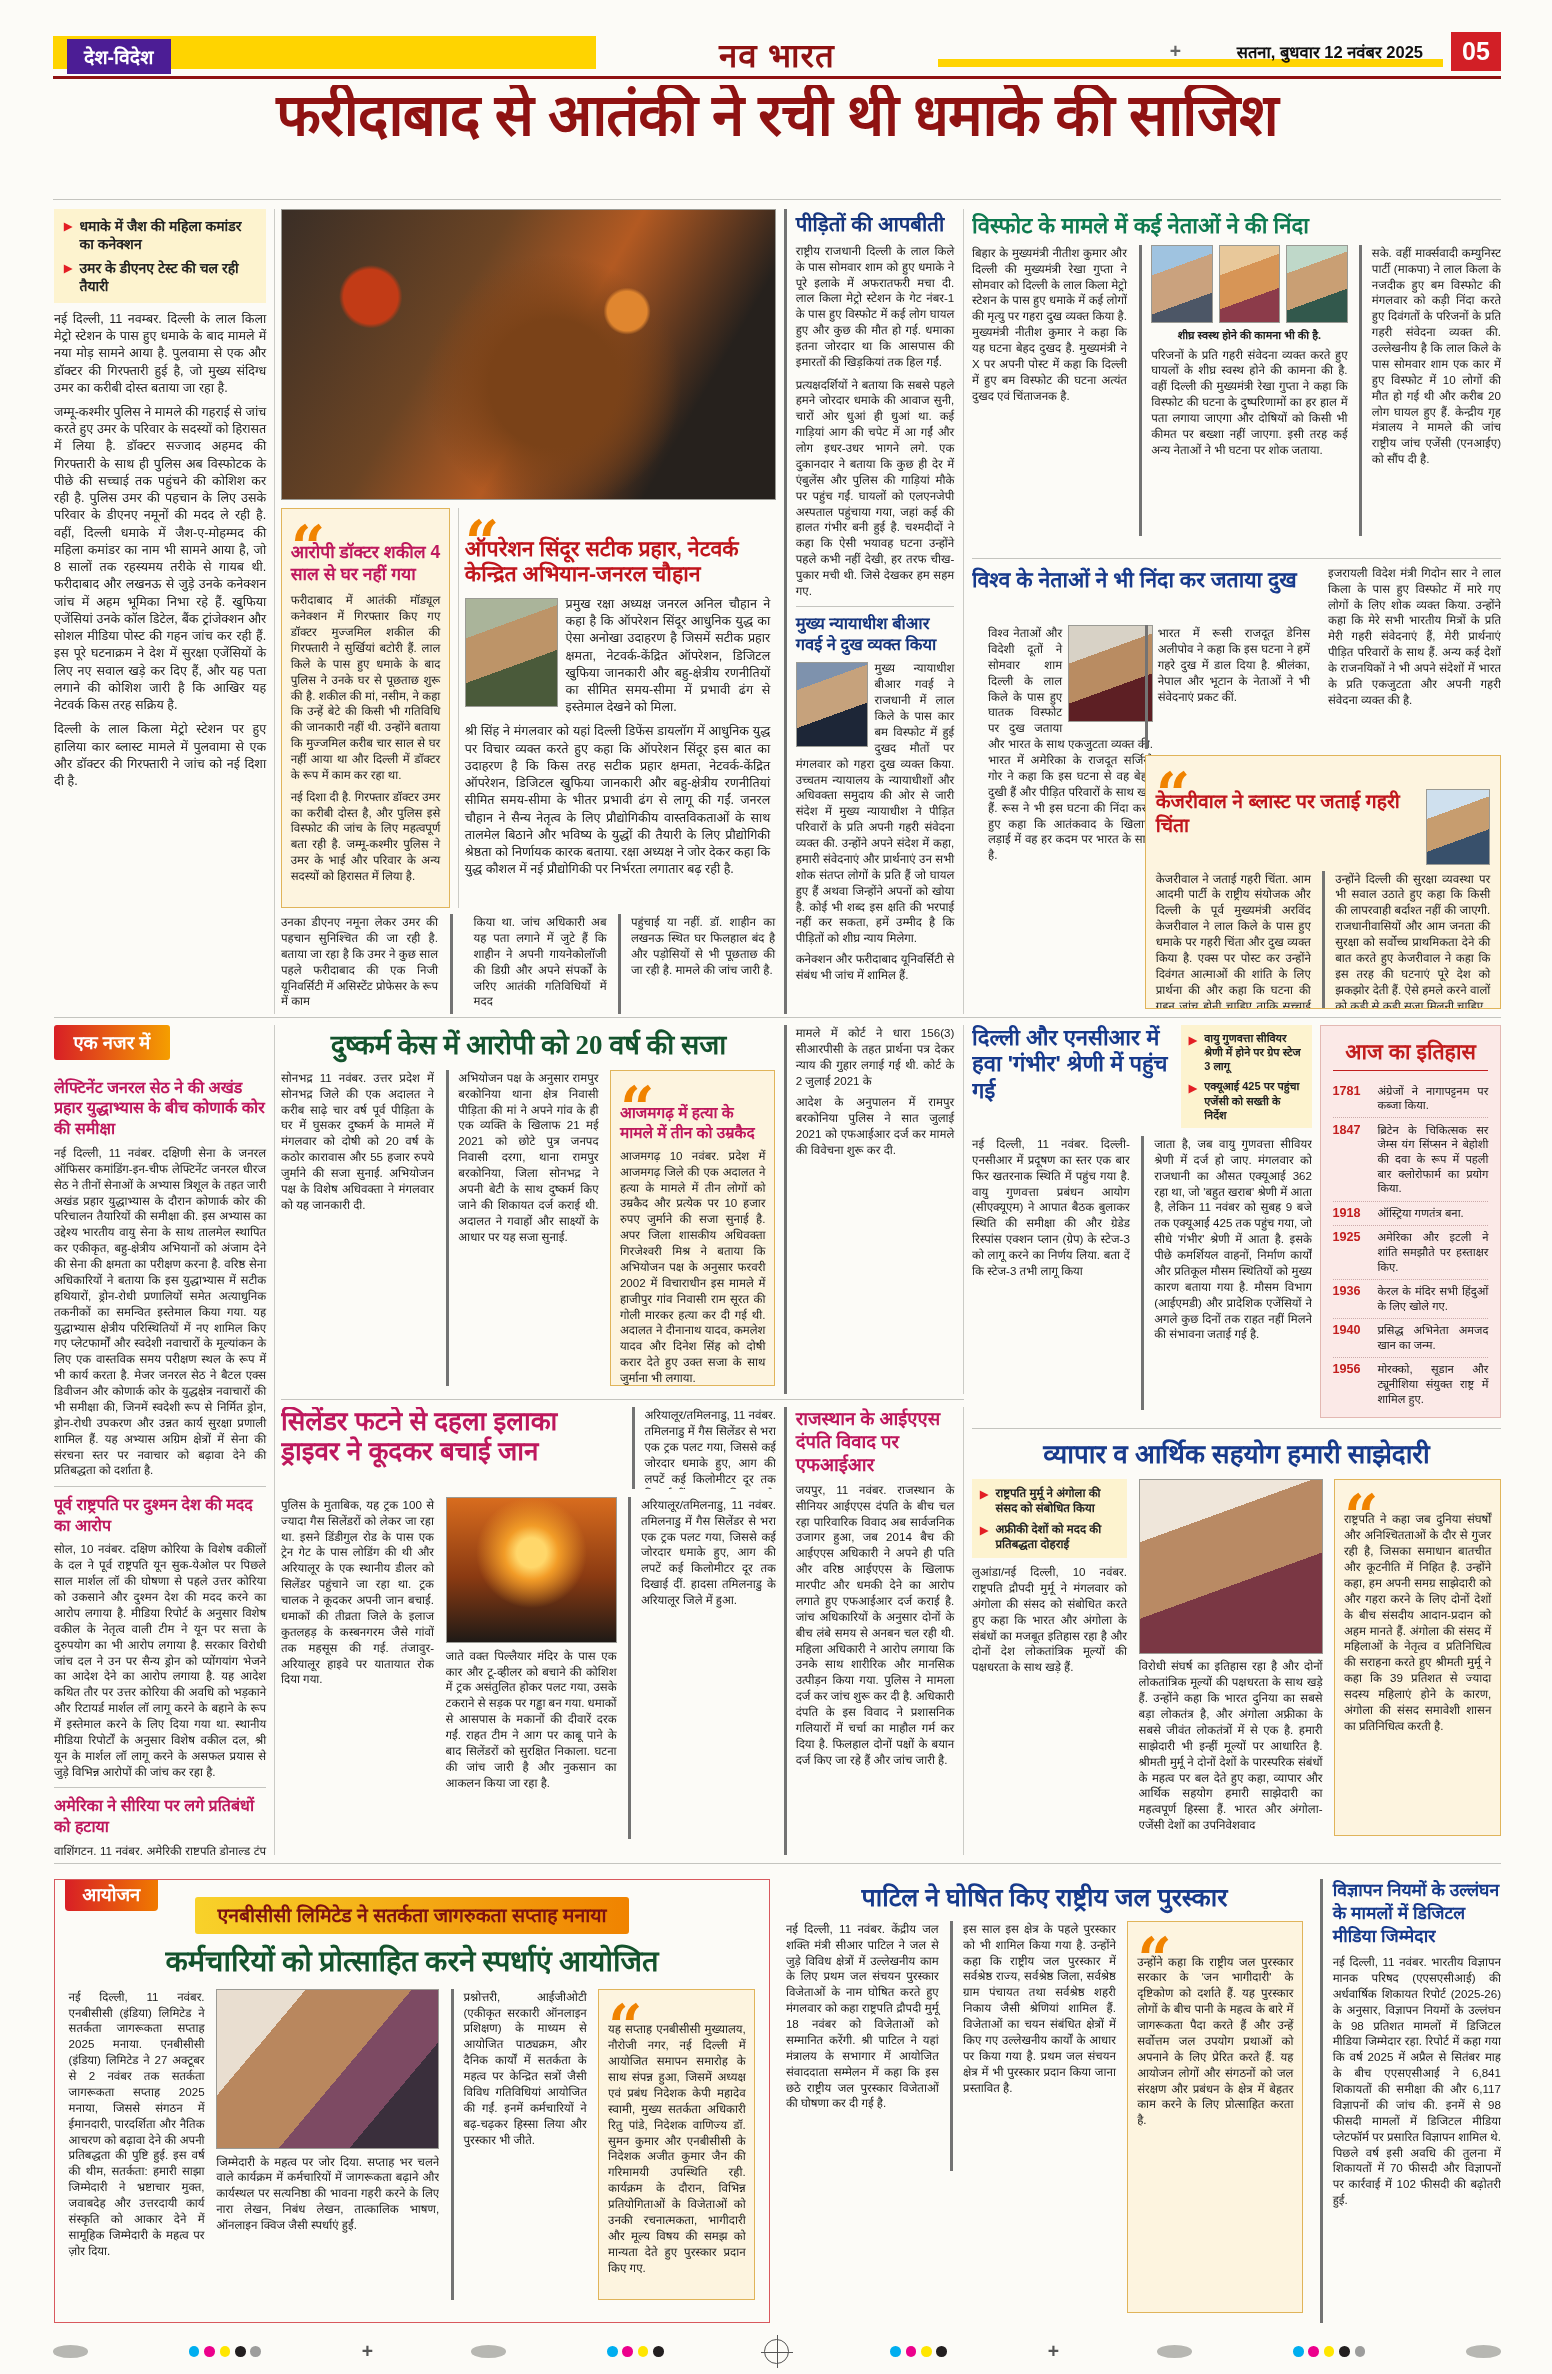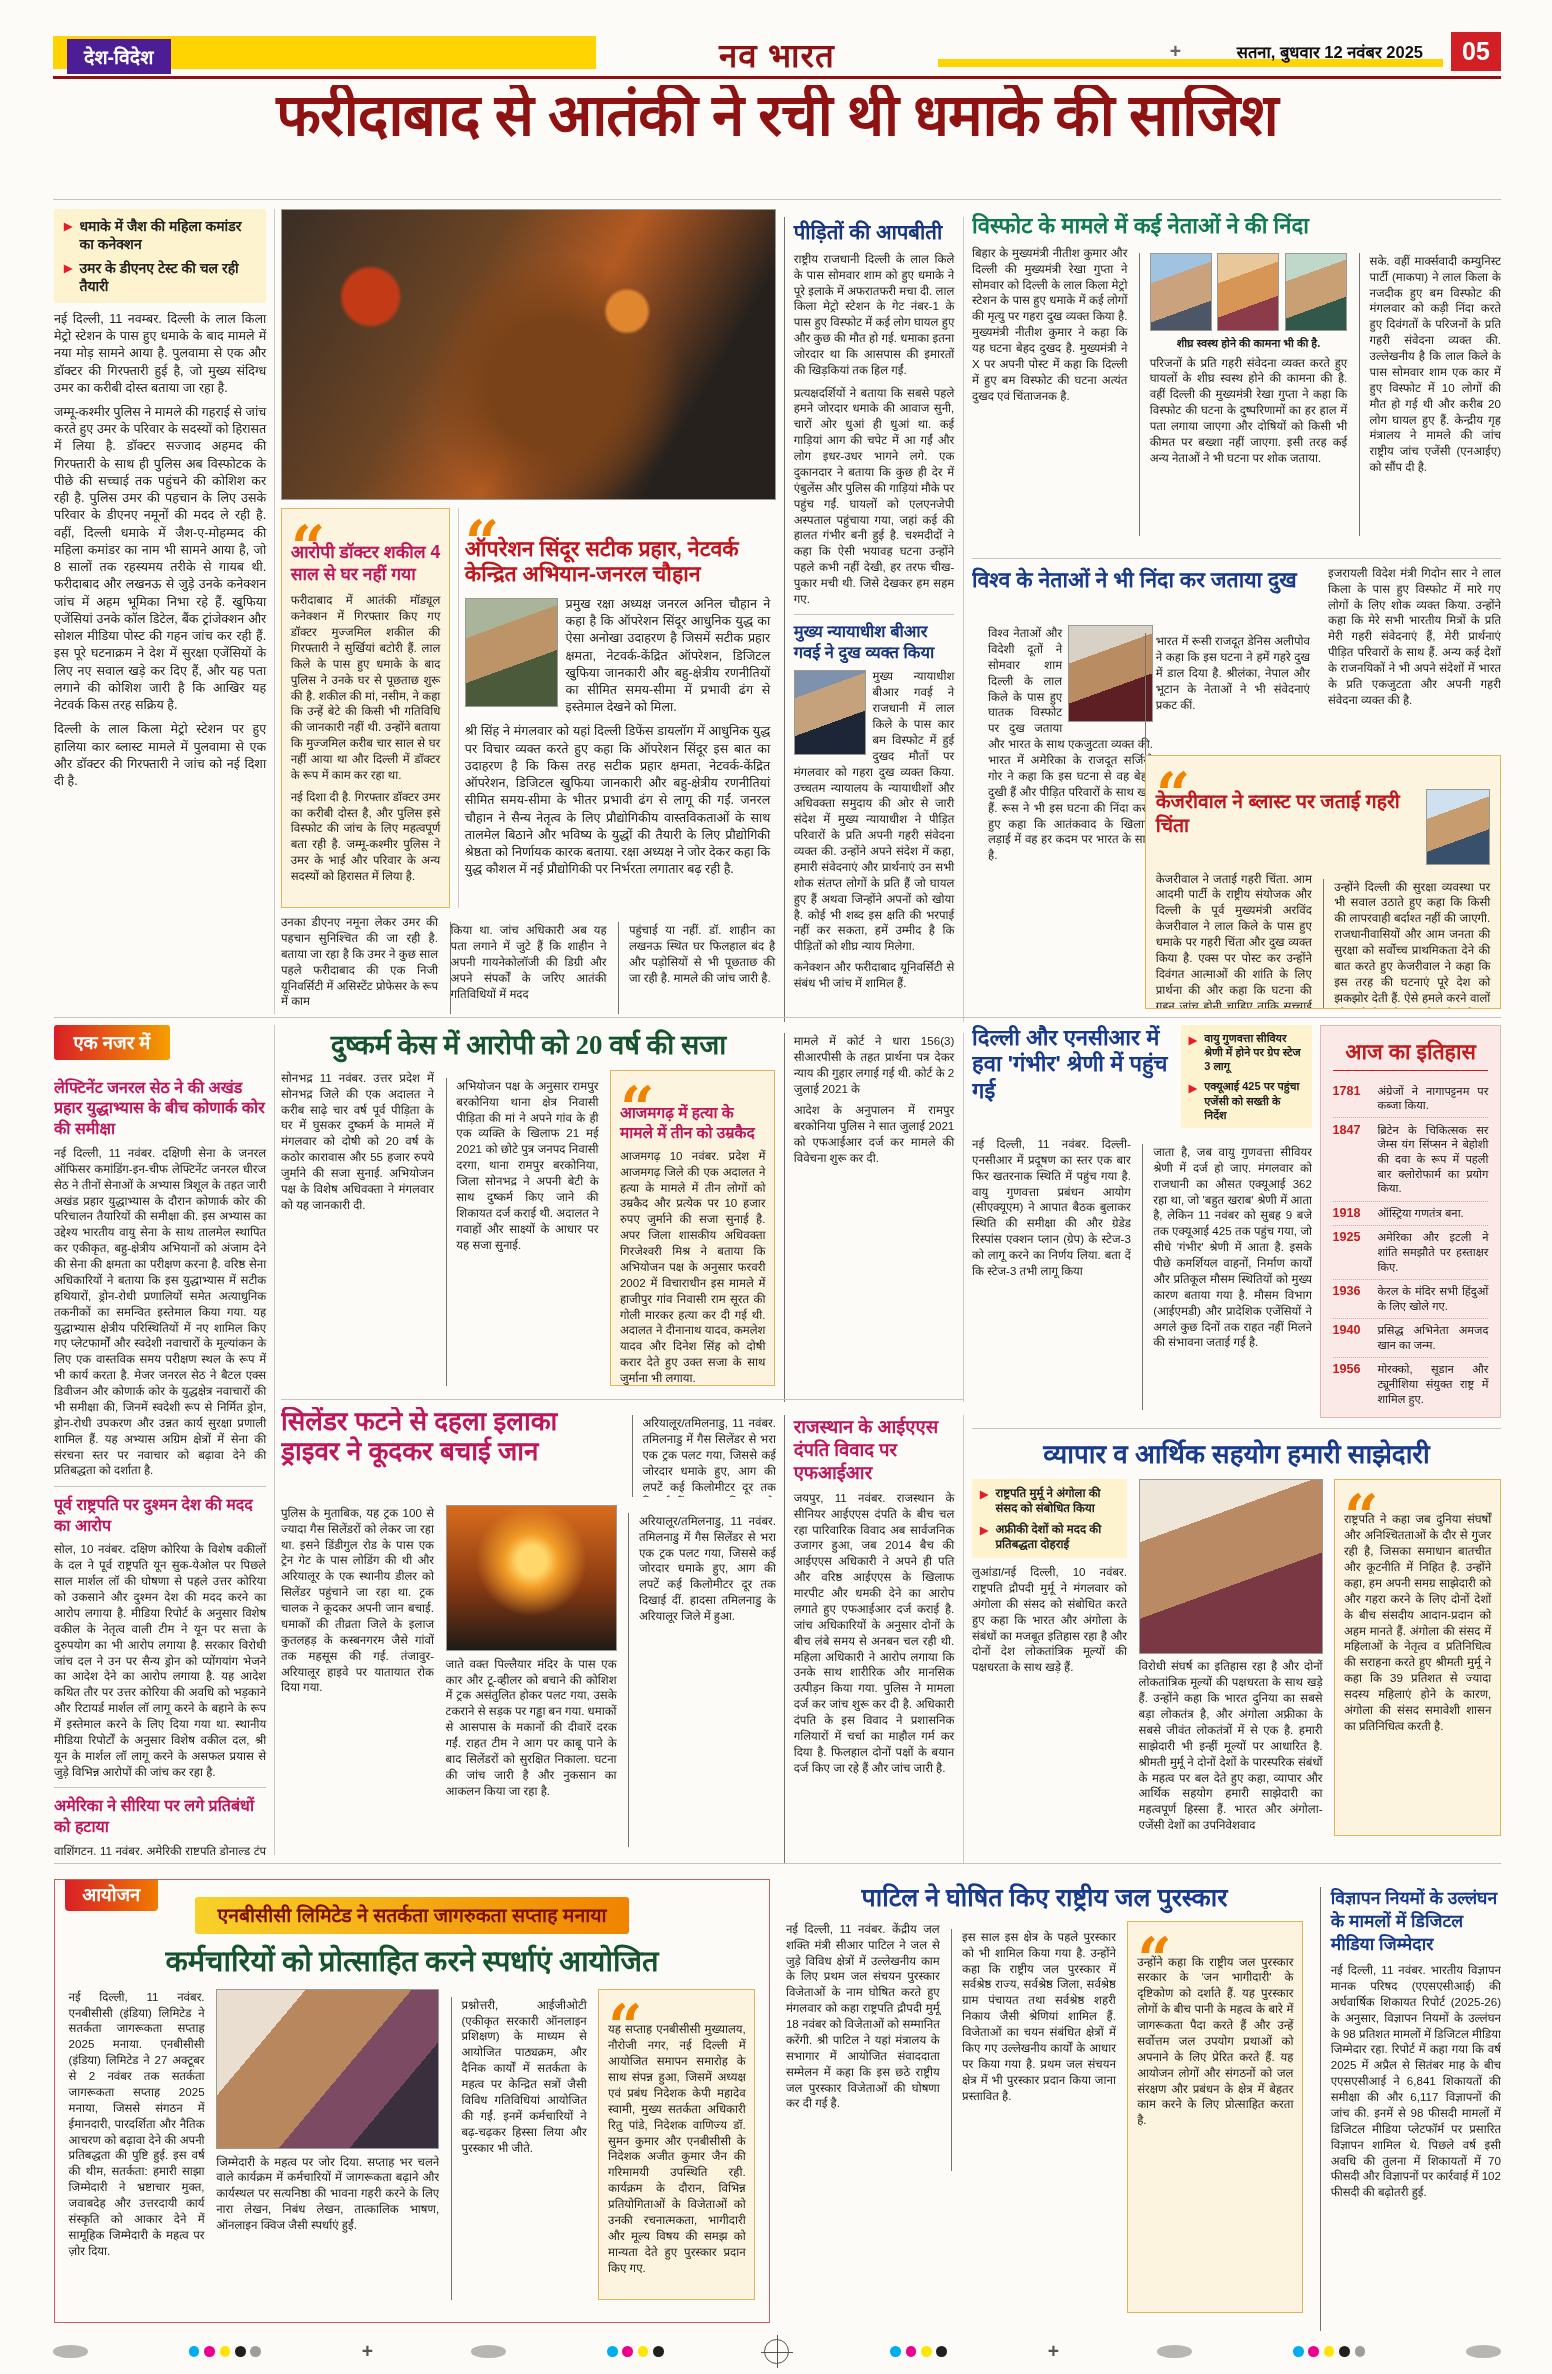--- a/index.html
+++ b/index.html
@@ -26,21 +26,21 @@
   .b p { margin-bottom:6.8px; }
   .small { font-size:11.6px; }
   .hd-blue { color:#16357d; font-weight:bold; }
   .hd-navy { color:#173a8c; font-weight:bold; }
   .hd-green { color:#0e7a4f; font-weight:bold; }
   .hd-maroon { color:#be185d; font-weight:bold; }
   .hd-red { color:#c0151c; font-weight:bold; }
   .hd-black { color:#14532d; font-weight:bold;font-family:Liberation Serif, serif; }
 
   .vrule-r { border-right:1px solid #cbcbc6; }
-  .vrule-l { border-left:1px solid #737373;margin-top:8px; }
+  .vrule-l { border-left:3px solid #737373; }
   .hr { position:absolute; height:1px; background:#c4c4bf; }
 
   .bullets-box { background:#fdf3cf; padding:7.8px 9.7px; }
   .bullet-row { display:flex; gap:6.8px; margin-bottom:5.8px; }
   .bullet-ic { color:#e31e24; font-size:11.6px; line-height:1.5; }
   .bullet-ic::before { content:"▶"; }
   .bullet-tx { font-size:14px; font-weight:bold; color:#222; line-height:1.3; }
 
   .qmark { display:block; height:25px; color:#f08300; font-family:"DejaVu Serif",serif; }
   .qmark::before { content:"\201C"; font-size:60px; line-height:1; font-weight:bold; }
@@ -145,21 +145,21 @@
     <div class="hd-red" style="font-size:21.3px; line-height:1.2; margin-bottom:7.8px;">ऑपरेशन सिंदूर सटीक प्रहार, नेटवर्क केन्द्रित अभियान-जनरल चौहान</div>
     <div class="ph ph-general" style="float:left; width:93px; height:109px; margin:1.9px 7.8px 3.9px 0;"></div>
     <div class="b">
       <p>प्रमुख रक्षा अध्यक्ष जनरल अनिल चौहान ने कहा है कि ऑपरेशन सिंदूर आधुनिक युद्ध का ऐसा अनोखा उदाहरण है जिसमें सटीक प्रहार क्षमता, नेटवर्क-केंद्रित ऑपरेशन, डिजिटल खुफिया जानकारी और बहु-क्षेत्रीय रणनीतियों का सीमित समय-सीमा में प्रभावी ढंग से इस्तेमाल देखने को मिला.</p>
       <p>श्री सिंह ने मंगलवार को यहां दिल्ली डिफेंस डायलॉग में आधुनिक युद्ध पर विचार व्यक्त करते हुए कहा कि ऑपरेशन सिंदूर इस बात का उदाहरण है कि किस तरह सटीक प्रहार क्षमता, नेटवर्क-केंद्रित ऑपरेशन, डिजिटल खुफिया जानकारी और बहु-क्षेत्रीय रणनीतियां सीमित समय-सीमा के भीतर प्रभावी ढंग से लागू की गईं. जनरल चौहान ने सैन्य नेतृत्व के लिए प्रौद्योगिकीय वास्तविकताओं के साथ तालमेल बिठाने और भविष्य के युद्धों की तैयारी के लिए प्रौद्योगिकी श्रेष्ठता को निर्णायक कारक बताया. रक्षा अध्यक्ष ने जोर देकर कहा कि युद्ध कौशल में नई प्रौद्योगिकी पर निर्भरता लगातार बढ़ रही है.</p>
     </div>
   </div>
 
   <div class="art" style="left:281px; top:914px; width:495px; height:100px; display:flex; gap:11.6px;">
     <div class="b small" style="width:157px;">उनका डीएनए नमूना लेकर उमर की पहचान सुनिश्चित की जा रही है. बताया जा रहा है कि उमर ने कुछ साल पहले फरीदाबाद की एक निजी यूनिवर्सिटी में असिस्टेंट प्रोफेसर के रूप में काम</div>
-    <div class="b small vrule-l" style="width:157px; padding-left:0;">किया था. जांच अधिकारी अब यह पता लगाने में जुटे हैं कि शाहीन ने अपनी गायनेकोलॉजी की डिग्री और अपने संपर्कों के जरिए आतंकी गतिविधियों में मदद</div>
+    <div class="b small vrule-l" style="width:157px; padding-left:21px;">किया था. जांच अधिकारी अब यह पता लगाने में जुटे हैं कि शाहीन ने अपनी गायनेकोलॉजी की डिग्री और अपने संपर्कों के जरिए आतंकी गतिविधियों में मदद</div>
     <div class="b small vrule-l" style="width:157px; padding-left:9.7px;">पहुंचाई या नहीं. डॉ. शाहीन का लखनऊ स्थित घर फिलहाल बंद है और पड़ोसियों से भी पूछताछ की जा रही है. मामले की जांच जारी है.</div>
   </div>
 
   <div class="art vrule-l vrule-r" style="left:784px; top:209px; width:180px; height:805px; padding:0 8.7px;">
     <div class="hd-blue" style="font-size:20.4px; margin-bottom:5.8px;">पीड़ितों की आपबीती</div>
     <div class="b small">
       <p>राष्ट्रीय राजधानी दिल्ली के लाल किले के पास सोमवार शाम को हुए धमाके ने पूरे इलाके में अफरातफरी मचा दी. लाल किला मेट्रो स्टेशन के गेट नंबर-1 के पास हुए विस्फोट में कई लोग घायल हुए और कुछ की मौत हो गई. धमाका इतना जोरदार था कि आसपास की इमारतों की खिड़कियां तक हिल गईं.</p>
       <p>प्रत्यक्षदर्शियों ने बताया कि सबसे पहले हमने जोरदार धमाके की आवाज सुनी, चारों ओर धुआं ही धुआं था. कई गाड़ियां आग की चपेट में आ गईं और लोग इधर-उधर भागने लगे. एक दुकानदार ने बताया कि कुछ ही देर में एंबुलेंस और पुलिस की गाड़ियां मौके पर पहुंच गईं. घायलों को एलएनजेपी अस्पताल पहुंचाया गया, जहां कई की हालत गंभीर बनी हुई है. चश्मदीदों ने कहा कि ऐसी भयावह घटना उन्होंने पहले कभी नहीं देखी, हर तरफ चीख-पुकार मची थी. जिसे देखकर हम सहम गए.</p>
     </div>
     <div style="border-top:1px solid #c4c4bf; margin:6.8px 0;"></div>

